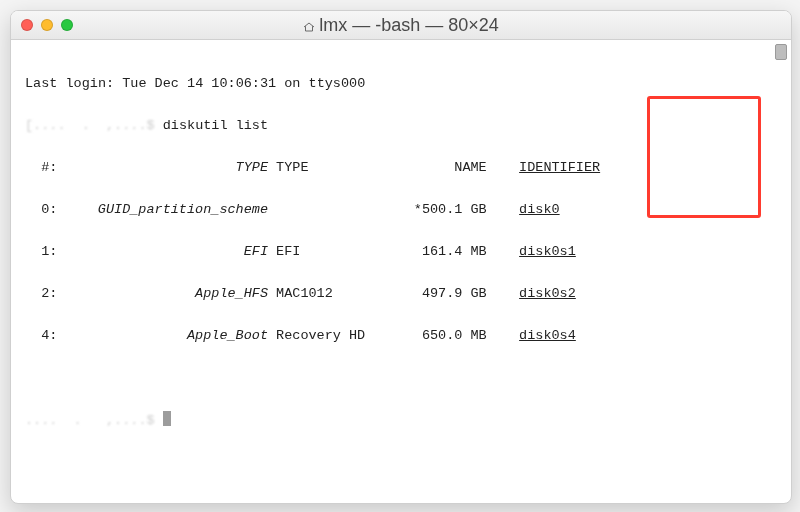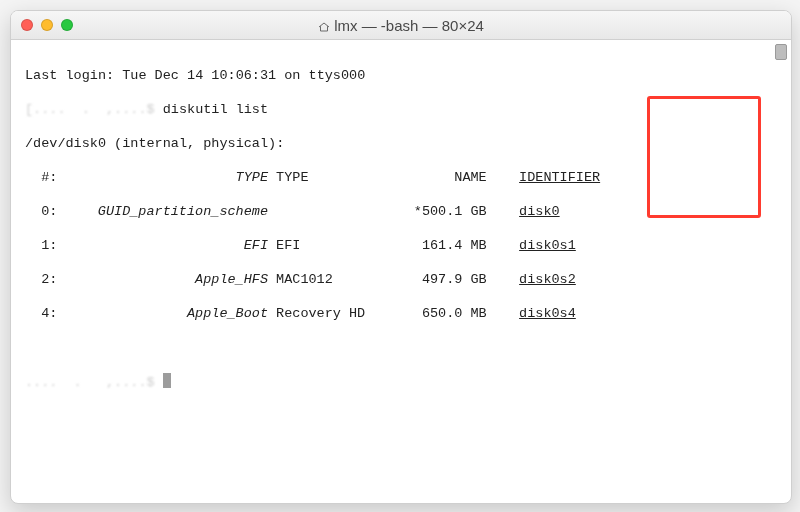--- a/index.html
+++ b/index.html
@@ -39,21 +39,21 @@
     width: 12px; height: 12px; border-radius: 50%;
     box-shadow: inset 0 0 0 1px rgba(0,0,0,0.15);
   }
   .dot.red { background:#ff5f57; }
   .dot.yellow { background:#febc2e; }
   .dot.green { background:#28c840; }
   .title-wrap {
     position: absolute;
     left: 0; right: 0;
     text-align: center;
-    font-size: 15px;
+    font-size: 18px;
     color: #4a4a4a;
     pointer-events: none;
   }
   .title-wrap .home-icon {
     display:inline-block;
     width:12px;height:10px;
     position:relative;
     margin-right:4px;
     vertical-align: -1px;
   }
@@ -75,21 +75,21 @@
     width:14px;
   }
   .scrollbar-thumb {
     position:absolute;
     top:0; left:2px;
     width:10px; height:14px;
     background:#bdbdbd;
     border:1px solid #9a9a9a;
     border-radius:2px;
   }
-  .line { display:block; }
+  .line { display:block;margin-top:8px; }
   .cursor-block {
     display:inline-block;
     width:8px; height:15px;
     background:#9c9c9c;
     vertical-align:-2px;
   }
   .obscured {
     color:#cfcfcf;
     filter: blur(1px);
   }
@@ -122,21 +122,20 @@
         <svg width="12" height="10" viewBox="0 0 12 10">
           <path d="M1 5 L6 1 L11 5 M2.5 4.2 V9 H9.5 V4.2" fill="none" stroke="#6a6a6a" stroke-width="1"></path>
         </svg>
       </span><span>lmx — -bash — 80×24</span>
     </div>
   </div>
 
   <div class="terminal-body">
 <span class="line">Last login: Tue Dec 14 10:06:31 on ttys000</span>
 <span class="line"><span class="obscured">[....  .  ,....$</span> <span>diskutil list</span></span>
-<span class="line">/dev/disk0 (internal, physical):</span>
 <span class="line"><span class="col-num">#:</span><span class="gap2"></span><span class="col-type">TYPE</span> <span class="col-name">TYPE</span><span class="col-size">NAME</span><span class="col-id">IDENTIFIER</span></span>
 <span class="line"><span class="col-num">0:</span><span class="gap2"></span><span class="col-type">GUID_partition_scheme</span> <span class="col-name"></span><span class="col-size">*500.1 GB</span><span class="col-id">disk0</span></span>
 <span class="line"><span class="col-num">1:</span><span class="gap2"></span><span class="col-type">EFI</span> <span class="col-name">EFI</span><span class="col-size">161.4 MB</span><span class="col-id">disk0s1</span></span>
 <span class="line"><span class="col-num">2:</span><span class="gap2"></span><span class="col-type">Apple_HFS</span> <span class="col-name">MAC1012</span><span class="col-size">497.9 GB</span><span class="col-id">disk0s2</span></span>
 <span class="line"><span class="col-num">4:</span><span class="gap2"></span><span class="col-type">Apple_Boot</span> <span class="col-name">Recovery HD</span><span class="col-size">650.0 MB</span><span class="col-id">disk0s4</span></span>
 <span class="line"> </span>
 <span class="line"><span class="obscured">....  .   ,....$ </span><span class="cursor-block"></span></span>
 
     <div class="highlight-box" style="left:636px; top:56px; width:108px; height:116px;"></div>
 

